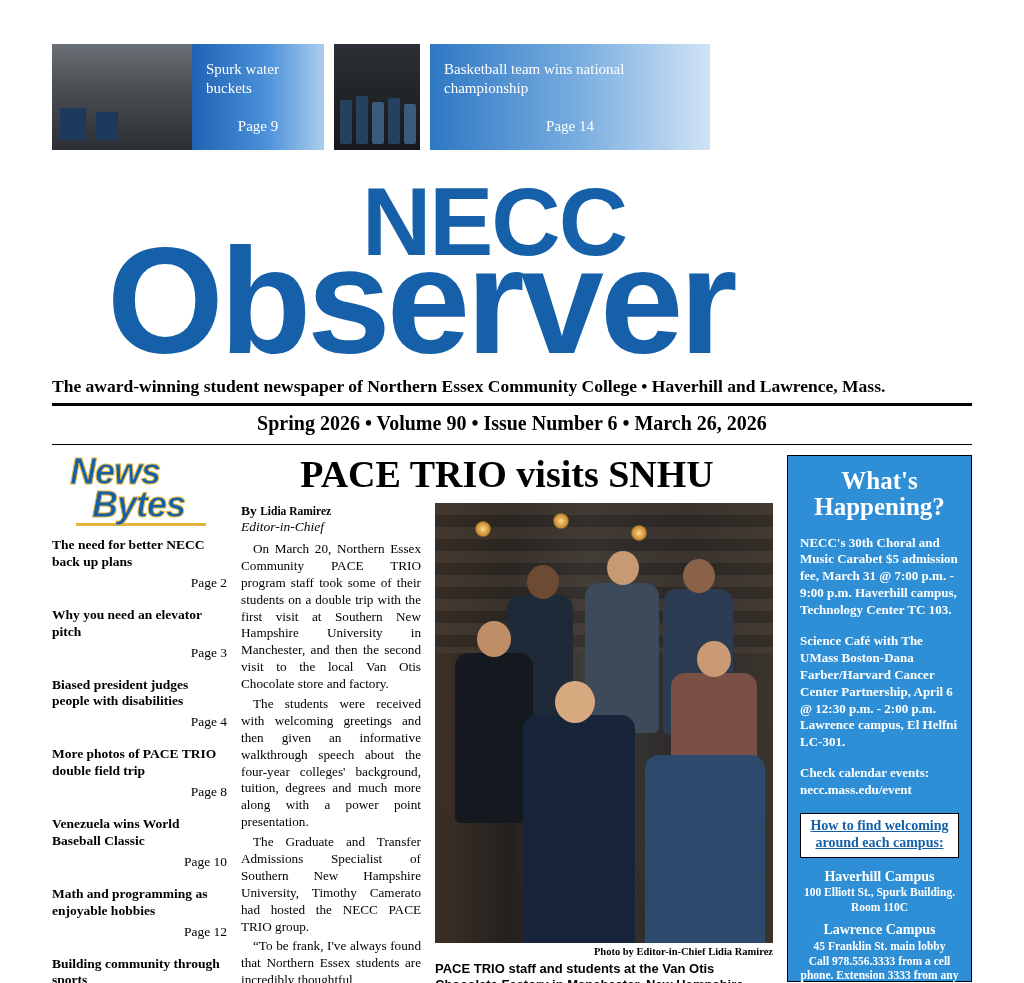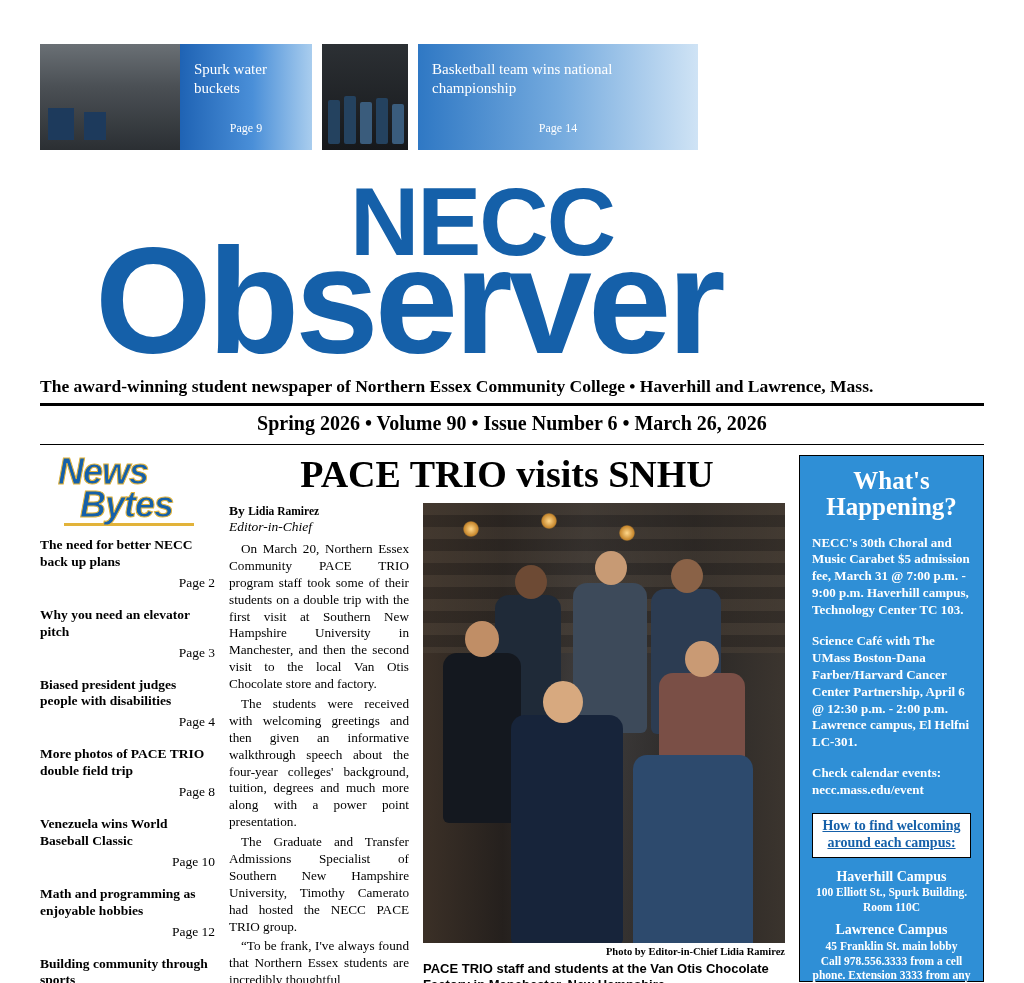--- a/index.html
+++ b/index.html
@@ -5,21 +5,21 @@
   * { box-sizing: border-box; }
   html, body { margin: 0; padding: 0; }
   body {
     width: 1024px;
     height: 983px;
     background: #ffffff;
     font-family: "Liberation Serif", serif;
     color: #000;
     overflow: hidden;
   }
-  .page { position: relative; width: 1024px; height: 983px; padding: 0 40px; }
+  .page { position: relative; width: 1024px; height: 983px; padding: 0 52px; }
 
   
   .teasers {
     display: flex;
     gap: 10px;
     padding-top: 44px;
     height: 150px;
     align-items: stretch;
   }
   .teaser { position: relative; display: flex; overflow: hidden; }
@@ -31,21 +31,21 @@
     font-family: "Liberation Serif", serif;
     font-size: 15px;
     line-height: 1.25;
     padding: 16px 14px 8px 14px;
   }
   .teaser .caption .pg {
     position: absolute;
     bottom: 14px;
     left: 50%;
     transform: translateX(-50%);
-    font-size: 12px;
+    font-size: 15px;
     white-space: nowrap;
   }
   .t1 { flex: 0 0 272px; }
   .t1 .photo { flex-basis: 140px; background:
       linear-gradient(180deg,#6a7075 0%,#4b5055 40%,#2b2f33 100%); }
   .t1 .photo:after {
     content:""; position:absolute; left:8px; bottom:10px; width:26px; height:32px;
     background:#1d3a5c; box-shadow: 34px 2px 0 -2px #1d3a5c;
   }
   .t1 .caption { background: linear-gradient(90deg,#1f63b4 0%,#4a8fd8 55%,#a9cdee 100%); }

